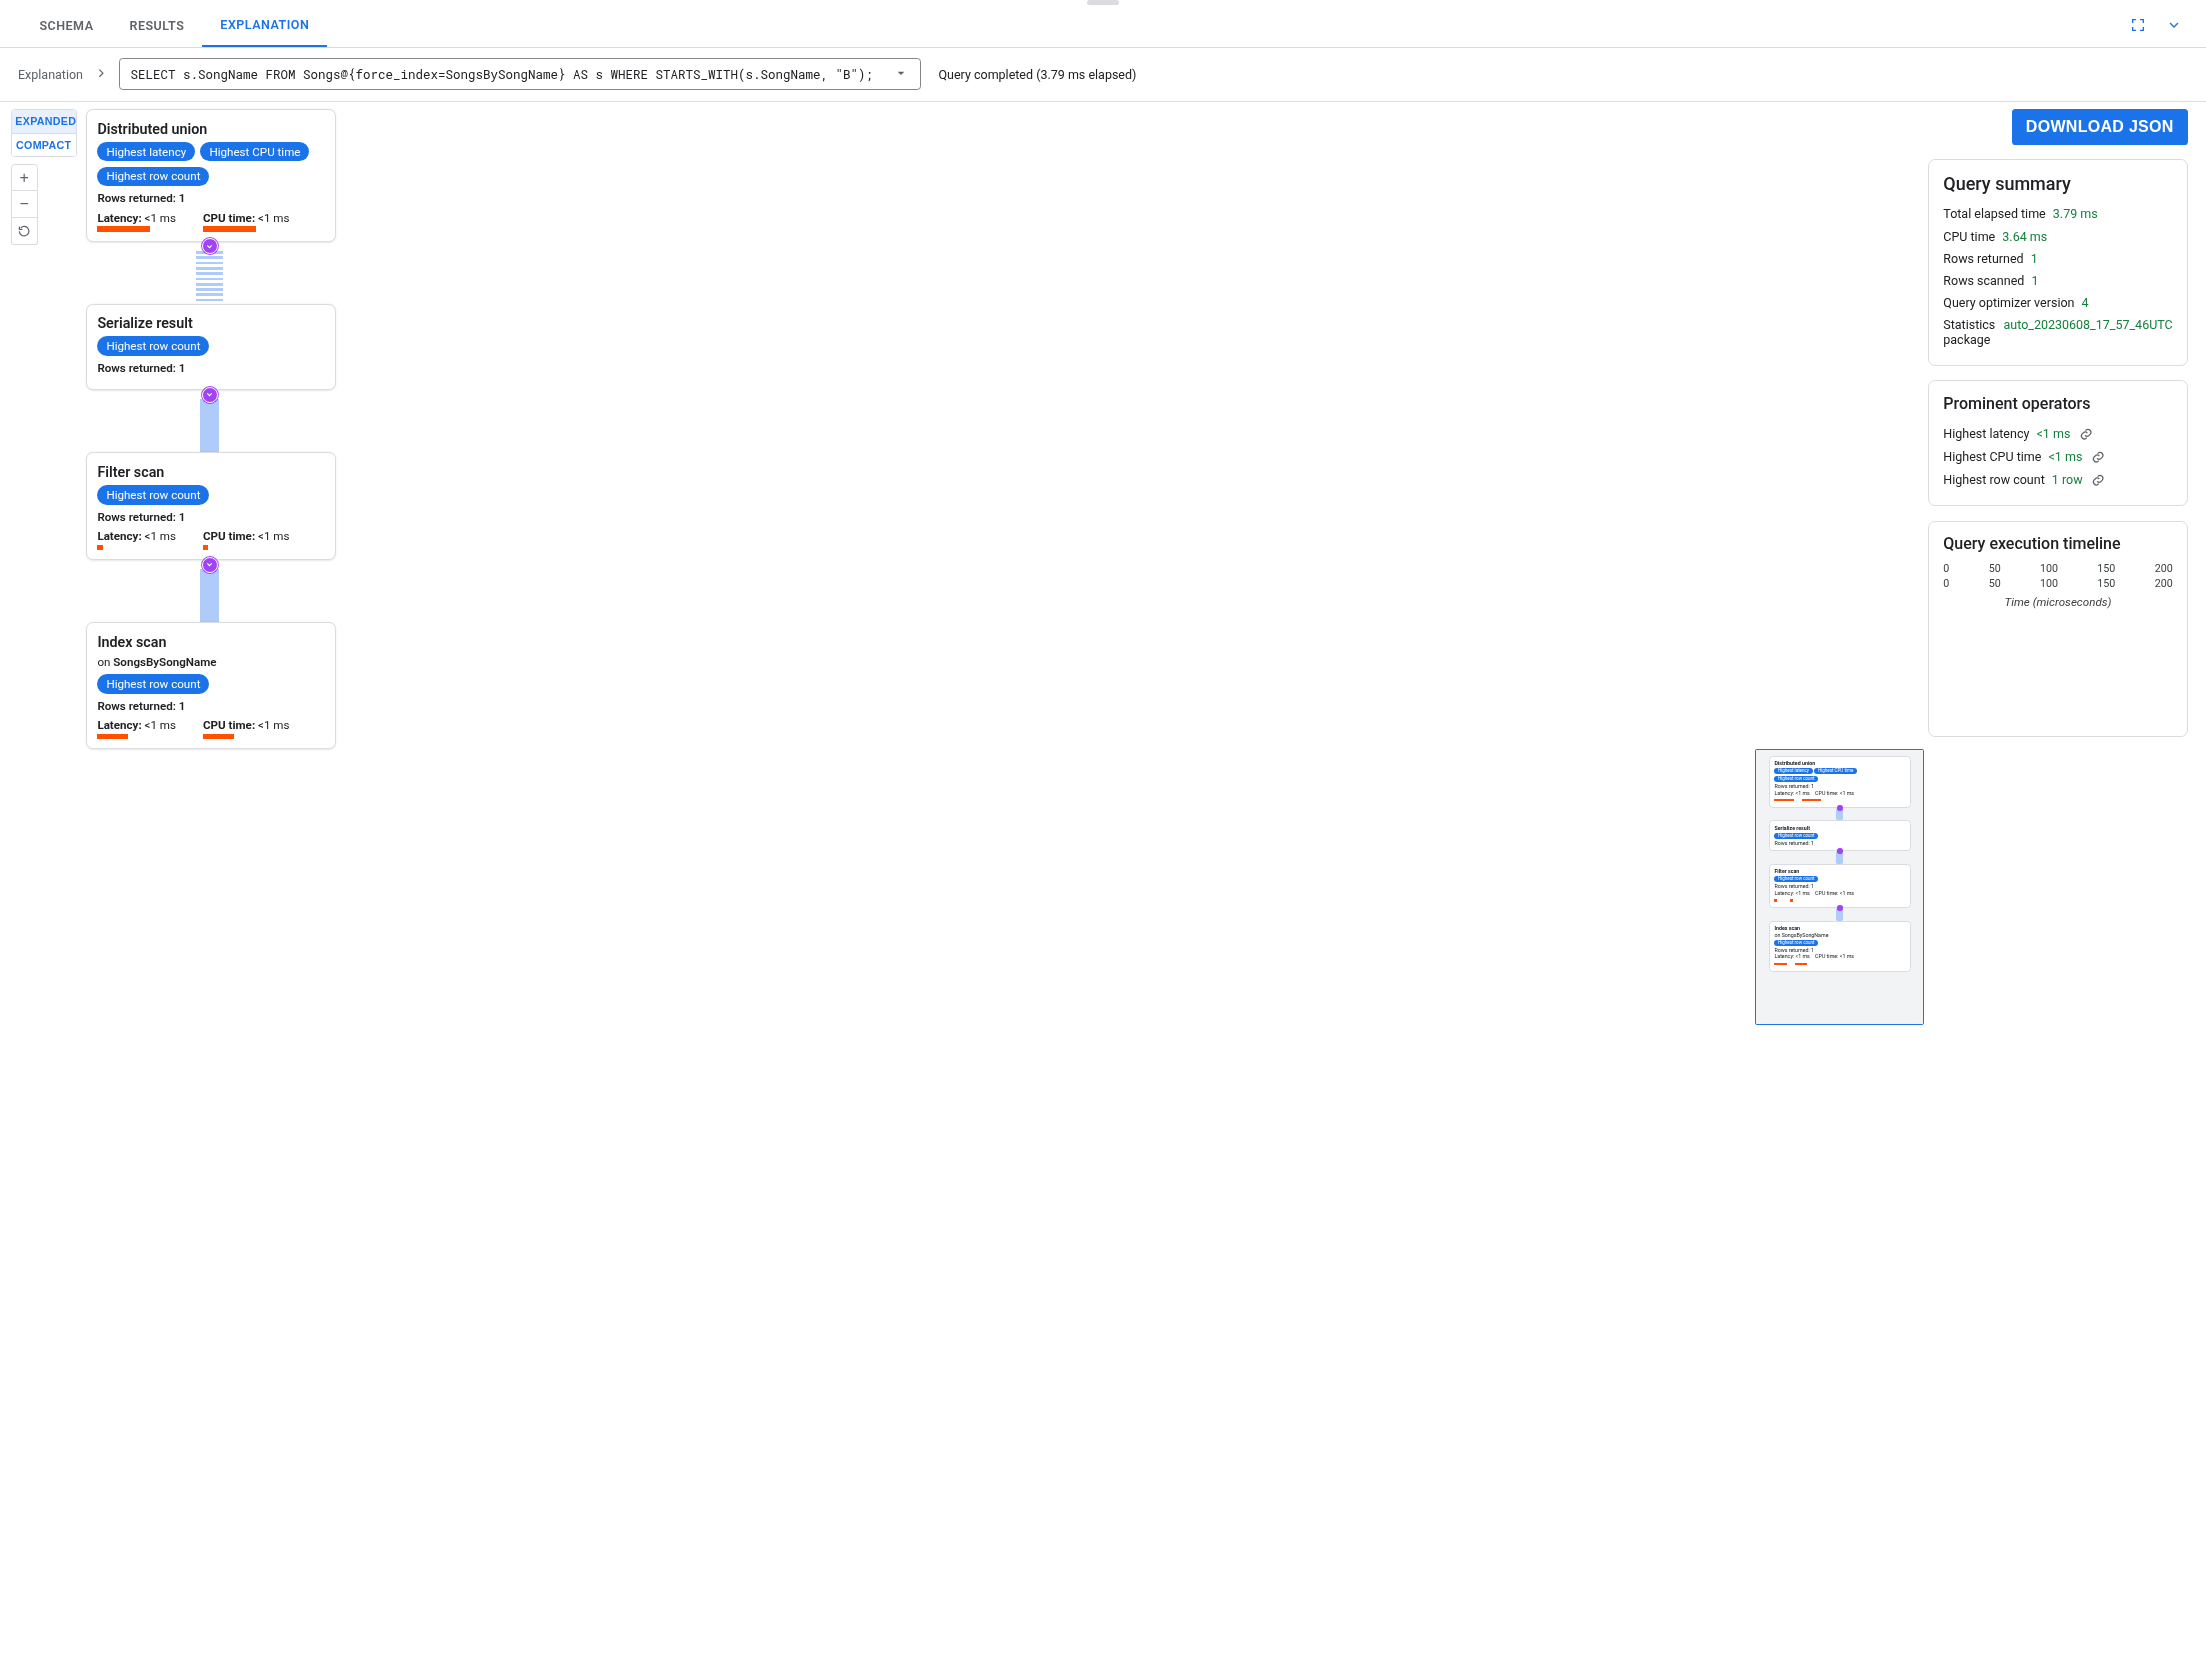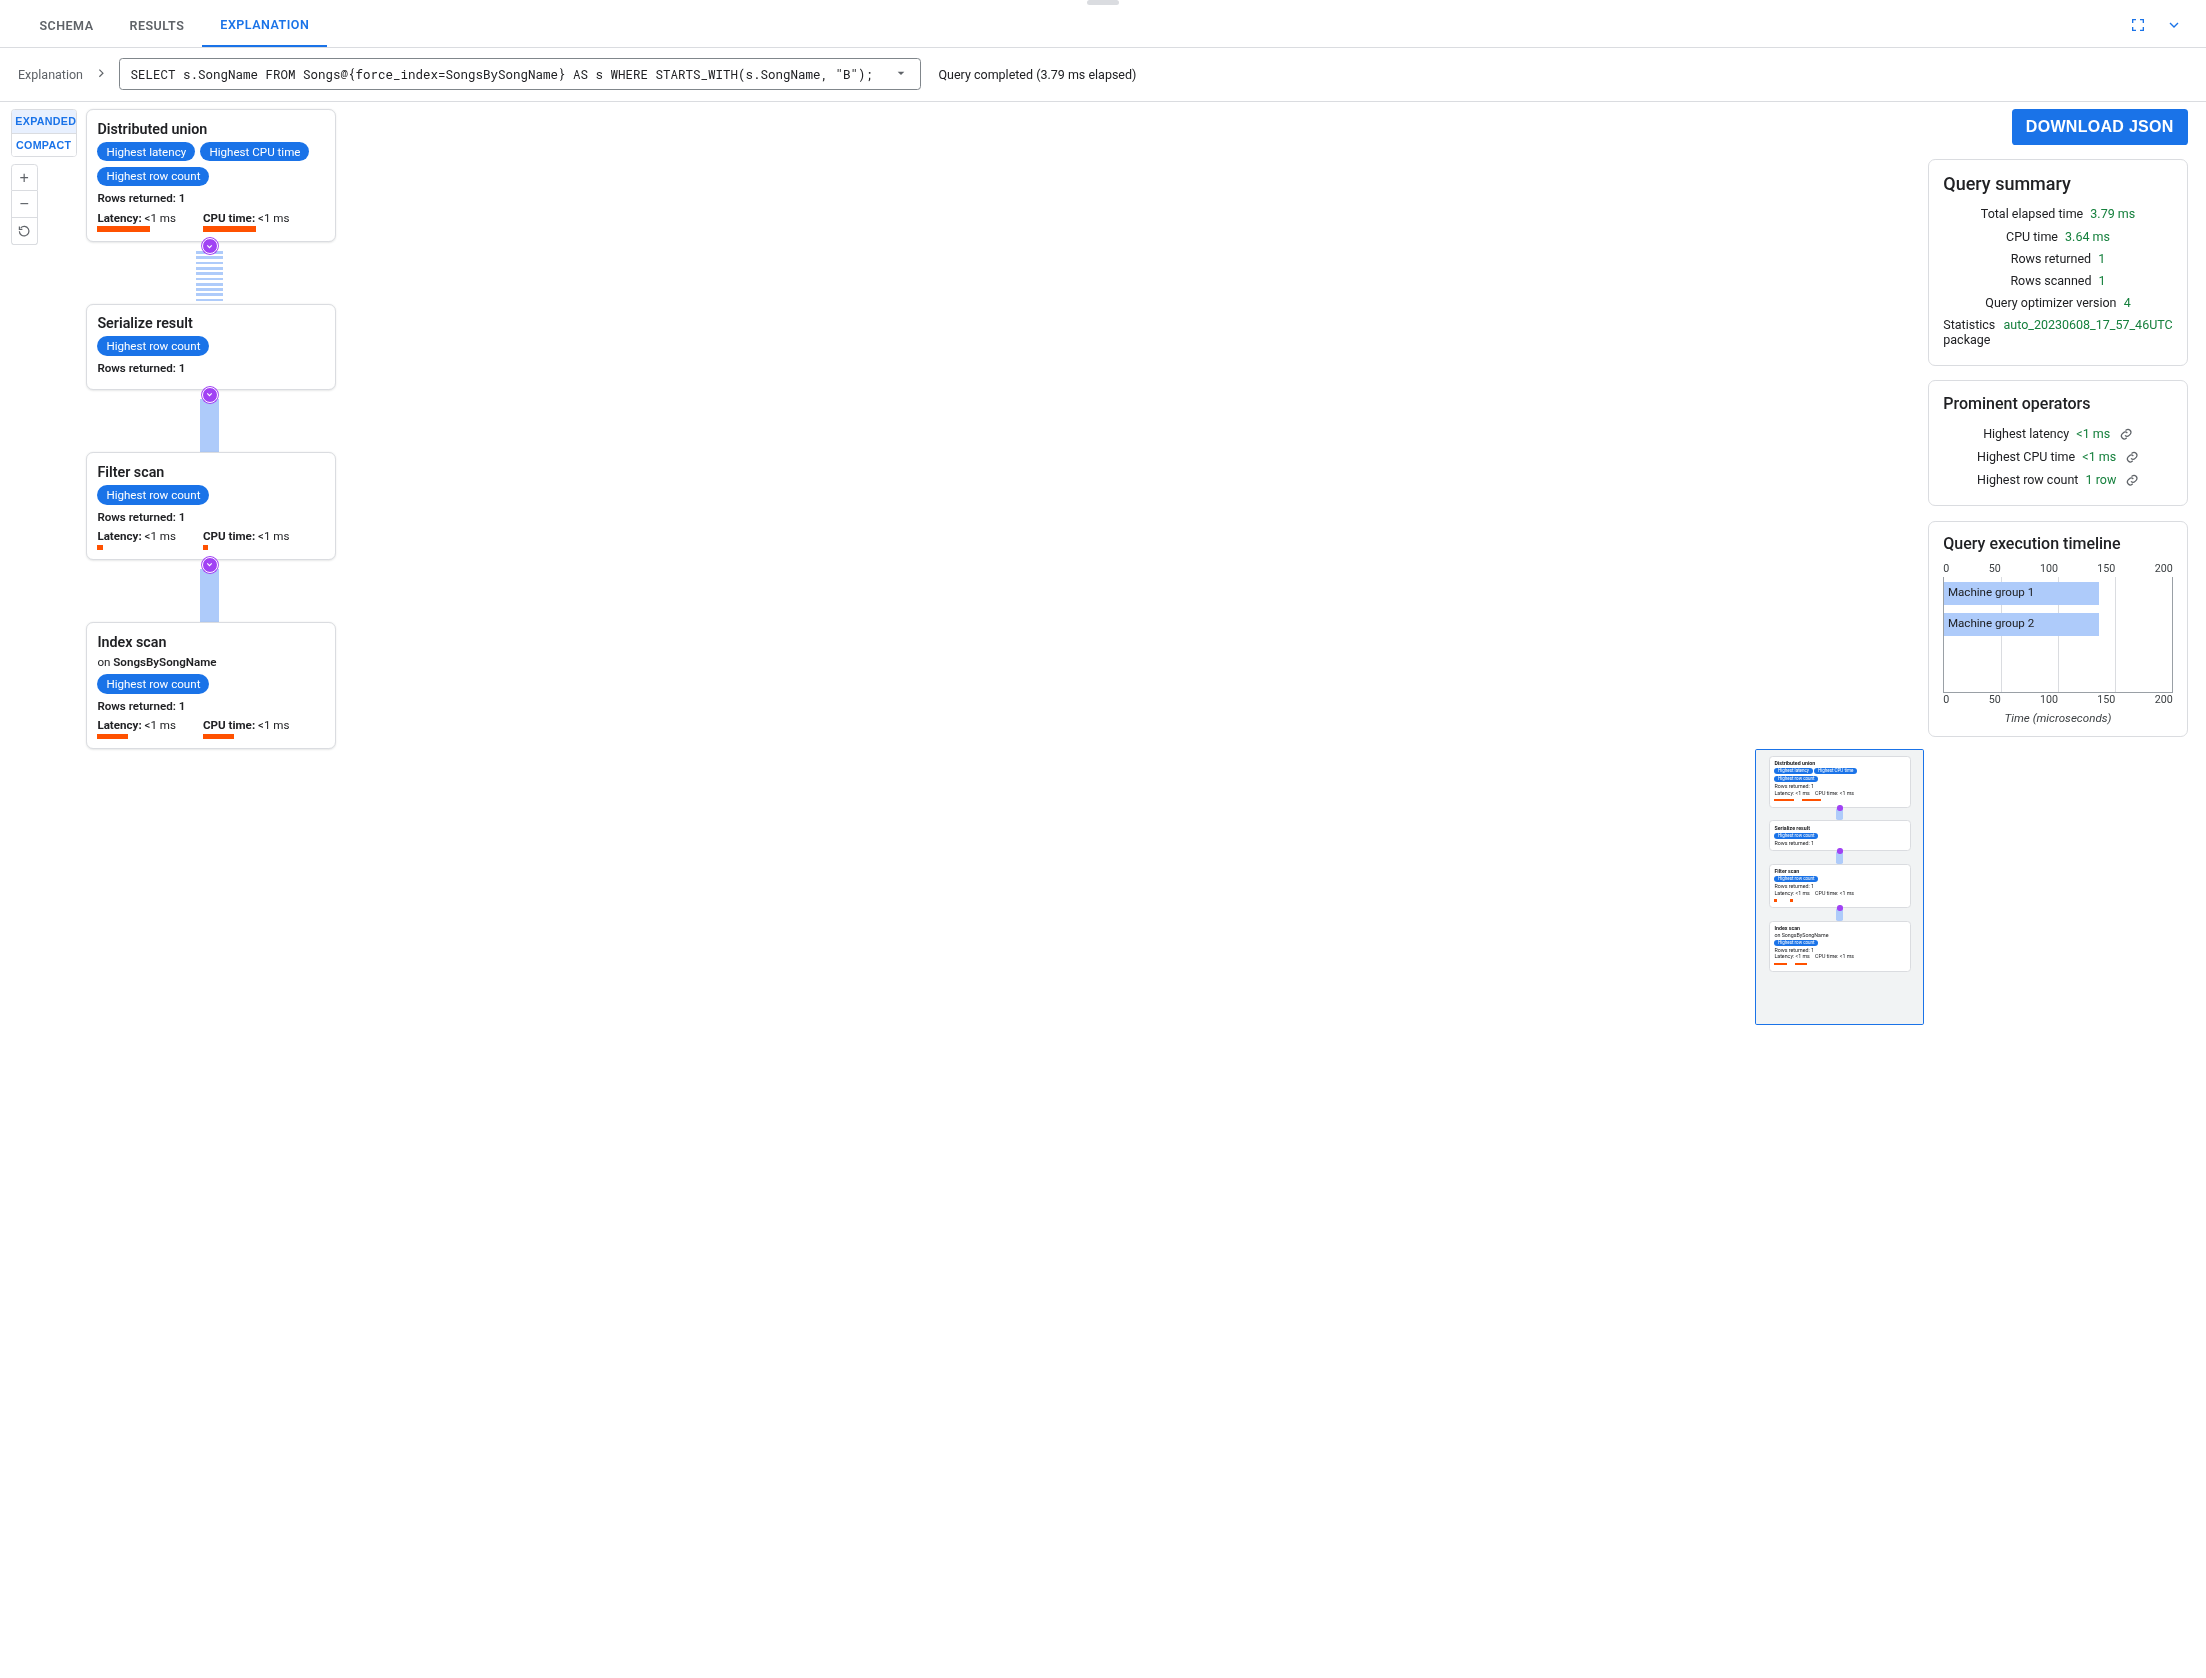--- a/index.html
+++ b/index.html
@@ -67,21 +67,21 @@
   .mini-pill { display:inline-block; background:#1a73e8; color:#fff; border-radius:5.3px; padding:0 3.6px; font-size:4.5px; margin-right:1.8px; margin-bottom:0.9px;}
   .mini-bar { height:2.7px; background:#ff5100; display:inline-block; }
   .mini-conn { width:7.1px; height:12.5px; background:#aecbfa; margin:-9px auto; border-radius:1.8px; position:relative;}
   .mini-conn::before{content:"";position:absolute;top:-2.7px;left:0.9px;width:5.3px;height:5.3px;background:#a142f4;border-radius:50%;}
 
   
   .download-btn { align-self:flex-end; background:#1a73e8; color:#fff; border:none; border-radius:3.6px; padding:9px 14.3px; font-weight:600; font-size:16px; letter-spacing:0.3px; cursor:pointer; }
   .card { border:0.9px solid #dadce0; border-radius:7.1px; padding:12.5px 14.3px 14.3px; }
   .card h2 { font-size:18px; font-weight:500; margin-bottom:9px; }
   .card h3 { font-size:16px; font-weight:500; margin-bottom:9px; }
-  .kv { display:flex; justify-content:center; font-size:12.5px; padding:3.6px 0; gap:7.1px;}
+  .kv { display:flex; justify-content:flex-start; font-size:12.5px; padding:3.6px 0; gap:7.1px;}
   .kv .k { color:#202124; }
   .kv .v { color:#15803d; text-align:right; }
   .kv .link-icon { width:14.3px;height:14.3px; margin-left:5.3px; }
   .timeline-desc { font-size:12.5px; color:#3c4043; margin-bottom:9px; line-height:1.4; }
 
   
   .tl-chart { position:relative; height:160px; margin-top:5.3px; }
   .tl-axis-top, .tl-axis-bot { display:flex; justify-content:space-between; font-size:10.7px; color:#3c4043; padding:0 0 1.8px; }
   .tl-body { position:relative; height:116px; border-left:0.9px solid #9aa0a6; border-bottom:0.9px solid #9aa0a6; border-right:0.9px solid #9aa0a6; }
   .tl-grid { position:absolute; top:0; bottom:0; width:0.9px; background:#dadce0; }
@@ -322,27 +322,20 @@
     <div class="card">
       <h3>Query execution timeline</h3>
       <div class="tl-chart">
         <div class="tl-axis-top" id="tl-ticks-top">
             <span>0</span>
             <span>50</span>
             <span>100</span>
             <span>150</span>
             <span>200</span>
           </div>
-        <div class="tl-body" id="tl-body">
-            <div class="tl-grid" style="left: 25%;"></div>
-            <div class="tl-grid" style="left: 50%;"></div>
-            <div class="tl-grid" style="left: 75%;"></div>
-            <div class="tl-bar" style="top: 5.3px; width: 68%;">Machine group 1</div>
-            <div class="tl-bar" style="top: 36px; width: 68%;">Machine group 2</div>
-          </div>
         <div class="tl-axis-bot" id="tl-ticks-bot">
             <span>0</span>
             <span>50</span>
             <span>100</span>
             <span>150</span>
             <span>200</span>
           </div>
         <div class="tl-xlabel">Time (microseconds)</div>
       </div>
     </div>

